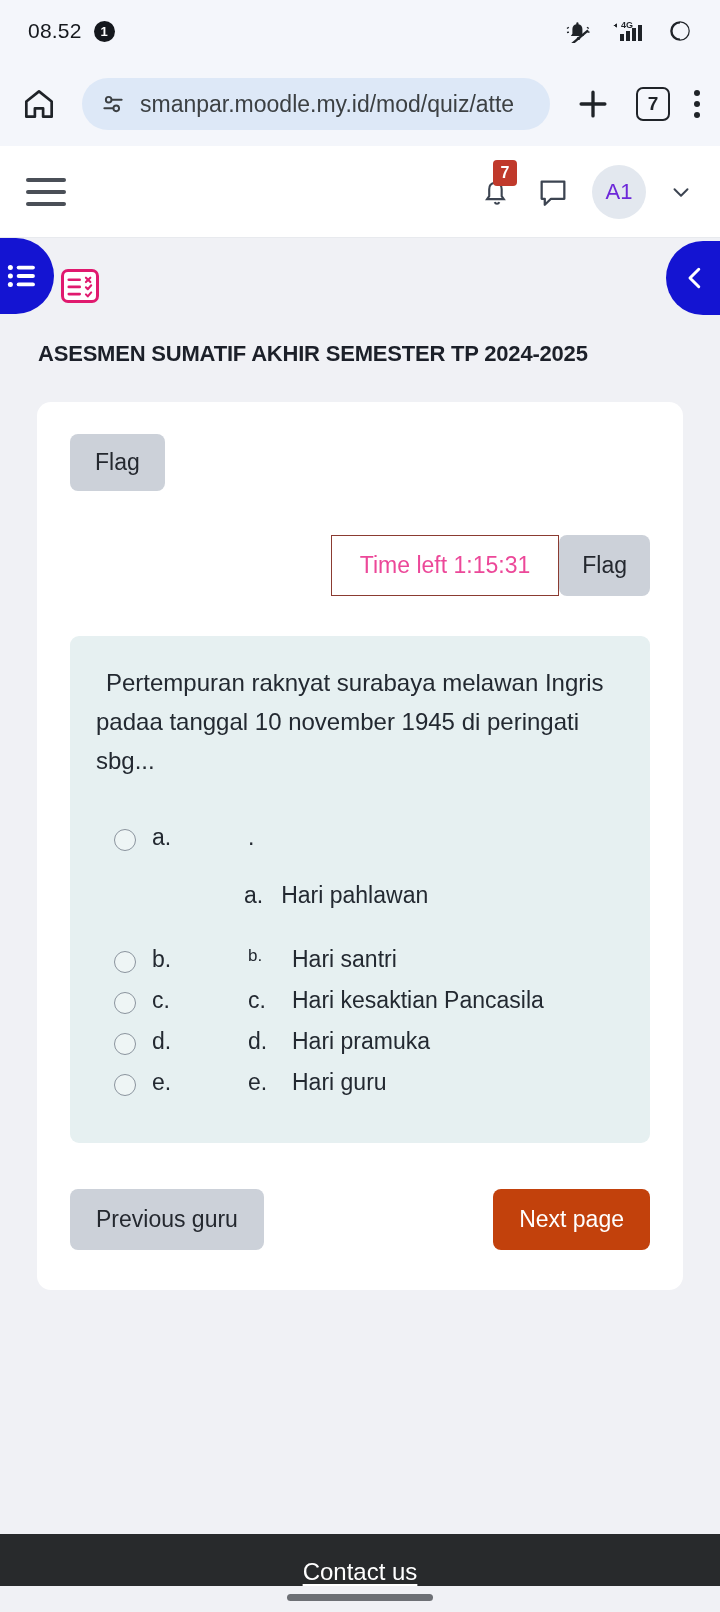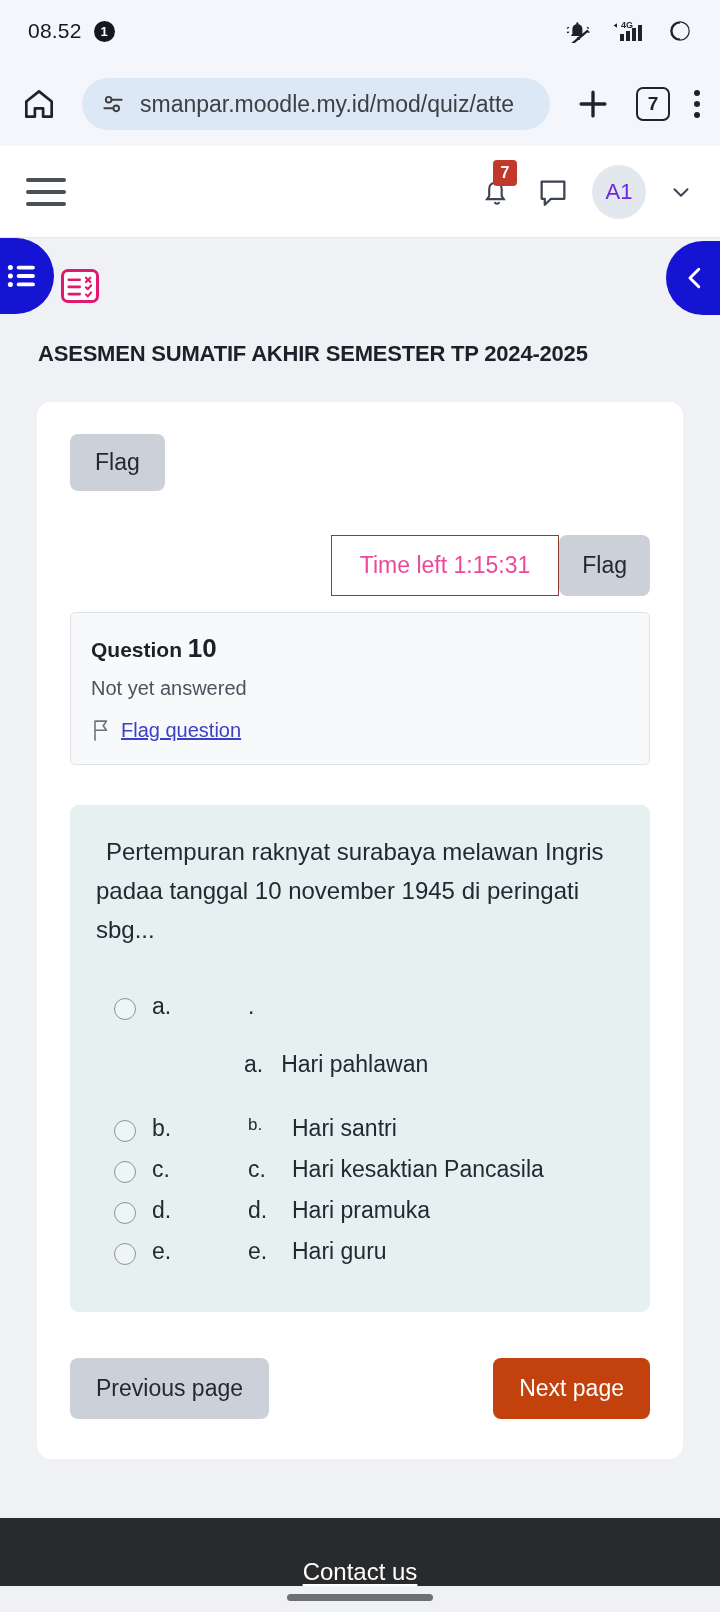--- a/index.html
+++ b/index.html
@@ -195,21 +195,21 @@
   .anscontent .mk { display: inline-block; min-width: 28px; }
   .anscontent .mk.small { font-size: 17px; }
   .opt-a-block { margin: 24px 0 30px 148px; font-size: 23px; color: #232931; display: flex; gap: 18px; }
 
   .navrow { display: flex; justify-content: space-between; margin-top: 46px; }
   .page-btn { font-size: 23px; padding: 17px 26px; }
 
   
   .footer {
     position: absolute; left: 0; bottom: 26px;
-    width: 100%; height: 68px;
+    width: 100%; height: 52px;
     background: #282a2c;
     display: flex; align-items: flex-end; justify-content: center;
   }
   .footer a {
     color: #ffffff; font-size: 24px;
     text-decoration: underline; text-underline-offset: 4px;
   }
   .gesturebar {
     position: absolute; left: 50%; transform: translateX(-50%);
     bottom: 11px; width: 146px; height: 7px;
@@ -326,32 +326,20 @@
 
 <div class="card">
 
   <button class="btn btn-grey back-btn">Flag</button>
 
   <div class="timer-row">
     <div class="timer-box">Time left 1:15:31</div>
     <button class="btn btn-grey hide-btn">Flag</button>
   </div>
 
-  <div class="qheader">
-    <div class="qno">
-      <span>Question </span><b>10</b>
-    </div>
-    <div class="qstate">Not yet answered</div>
-    <div class="flagrow">
-      <svg width="20" height="24" viewBox="0 0 16 20">
-        <path d="M3 19V2M3 2.6h9.6L9.8 6.4l2.8 3.8H3" fill="none" stroke="#6c737d" stroke-width="1.3" stroke-linejoin="round"></path>
-      </svg>
-      <span class="flaglink">Flag question</span>
-    </div>
-  </div>
 
   <div class="qbody">
     <div class="qtext">Pertempuran raknyat surabaya  melawan Ingris padaa tanggal 10 november 1945 di peringati sbg...</div>
 
     <div class="answers">
 
       <div class="ansrow">
         <span class="radio"></span>
         <span class="anslabel">a.</span>
         <span class="anscontent">
@@ -397,21 +385,21 @@
         <span class="anscontent">
           <span class="mk">e.</span>
           <span>Hari guru</span>
         </span>
       </div>
 
     </div>
   </div>
 
   <div class="navrow">
-    <button class="btn btn-grey page-btn">Previous page</button>
+    <button class="btn btn-grey page-btn">Previous guru</button>
     <button class="btn btn-blue page-btn">Next page</button>
   </div>
 </div>
 
 <div class="footer">
   <a>Contact us</a>
 </div>
 <div class="gesturebar"></div>
 
 </body></html>

